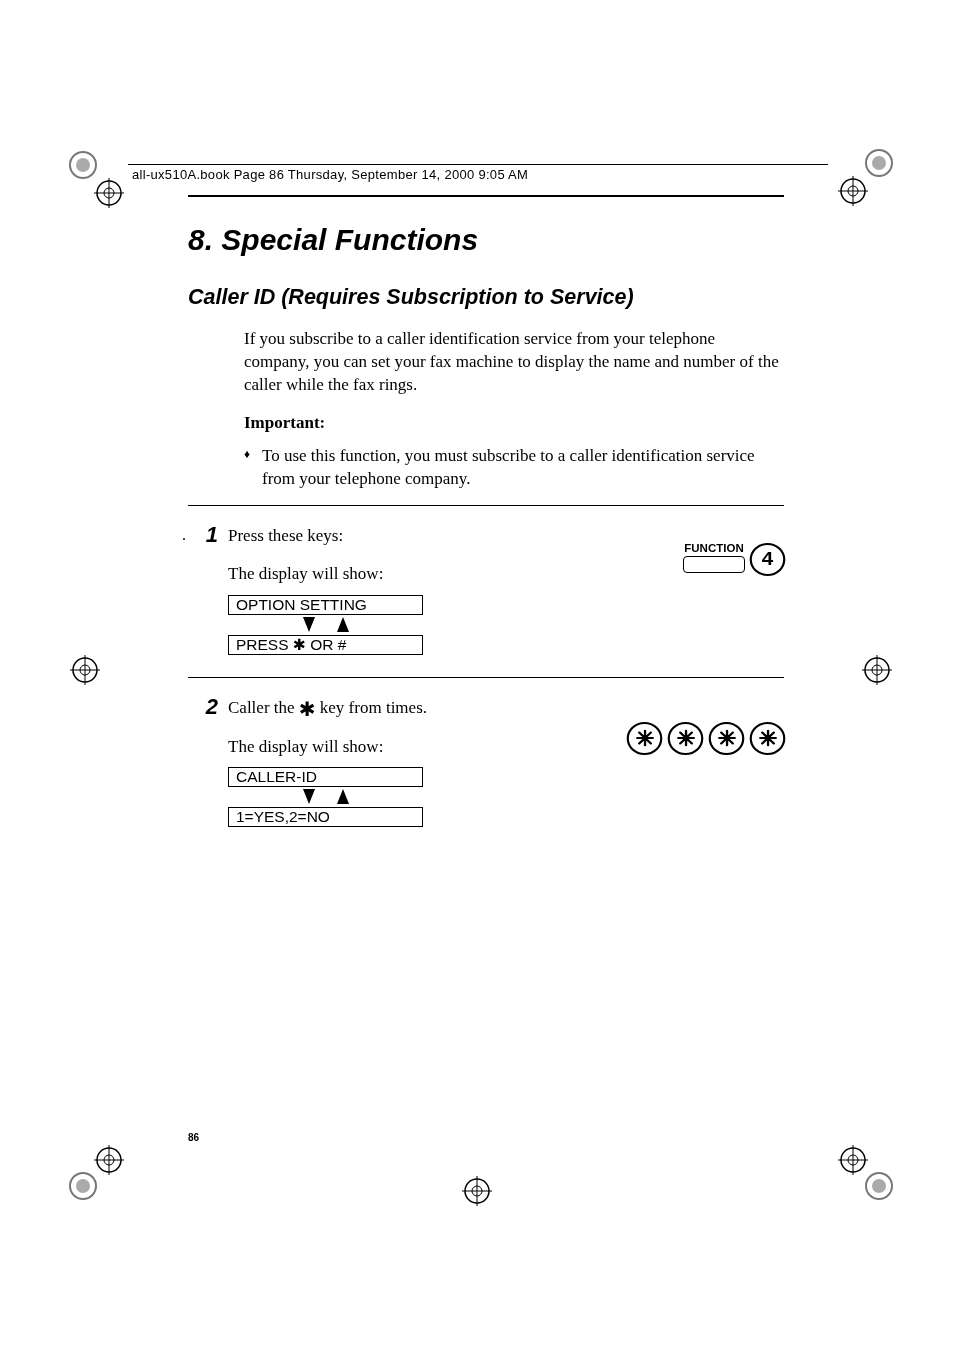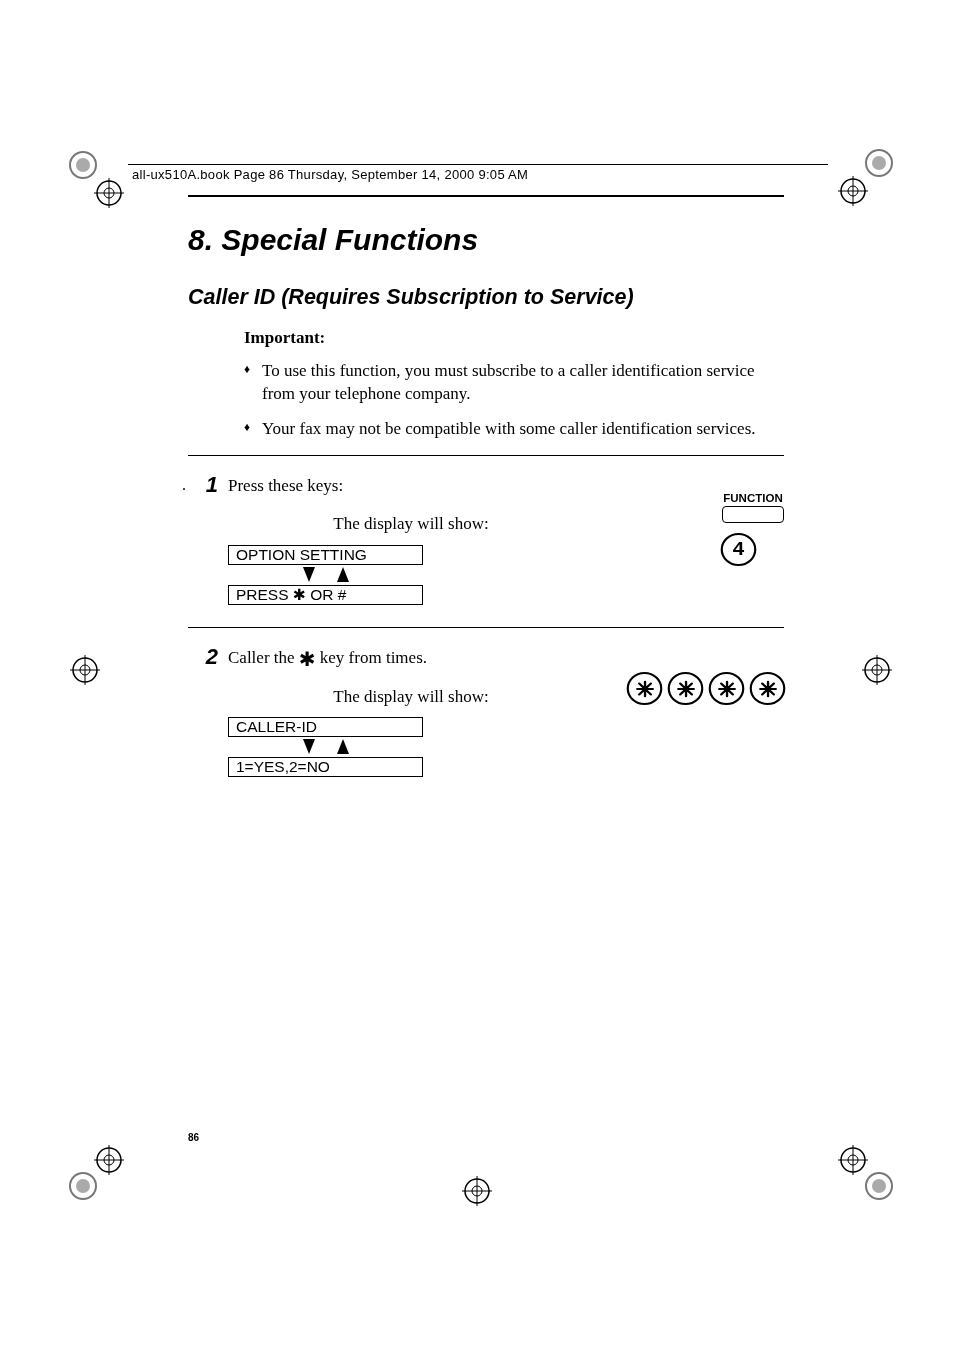--- a/index.html
+++ b/index.html
@@ -121,21 +121,20 @@
     line-height: 1;
   }
   .step-text-col {
     flex: 1;
     font-size: 17px;
     line-height: 1.45;
   }
   .step-sub {
     margin-top: 14px;
     margin-bottom: 8px;
-    text-align: center;
   }
 
   .lcd-box {
     font-family: Arial, Helvetica, sans-serif;
     font-size: 15.5px;
     margin-top: 4px;
     width: 195px;
   }
   .lcd-line {
     border: 1.5px solid #000;
@@ -161,22 +160,22 @@
 
   .key-visual-col {
     width: 190px;
     display: flex;
     align-items: center;
     justify-content: flex-end;
     padding-top: 18px;
   }
   .function-key {
     display: flex;
+    align-items: center;
     gap: 6px;
-    flex-direction: column;
   }
   .func-label-box {
     text-align: center;
   }
   .func-label {
     font-family: Arial, Helvetica, sans-serif;
     font-weight: bold;
     font-size: 11.5px;
     display: block;
     margin-bottom: 2px;
@@ -316,26 +315,26 @@
 <div class="page-line-top"></div>
 <div class="header-text">all-ux510A.book  Page 86  Thursday, September 14, 2000  9:05 AM</div>
 
 <div class="content-area">
   <div class="thick-rule"></div>
 
   <h1 class="chapter-title">8.  Special Functions</h1>
 
   <h2 class="section-title">Caller ID (Requires Subscription to Service)</h2>
 
+  <p class="body-para">If you subscribe to a caller identification service from your telephone company, you can set your fax machine to display the name and number of the caller while the fax rings.</p>
 
   <div class="imp">Important:</div>
 
   <ul class="bullets">
     <li>To use this function, you must subscribe to a caller identification service from your telephone company.</li>
-    <li>Your fax may not be compatible with some caller identification services.</li>
   </ul>
 
   <div class="thin-rule"></div>
 
   <div class="step-row">
     <div class="step-num-col">
       <span class="step-dot">.</span>
       <span class="step-num">1</span>
     </div>
     <div class="step-text-col">

